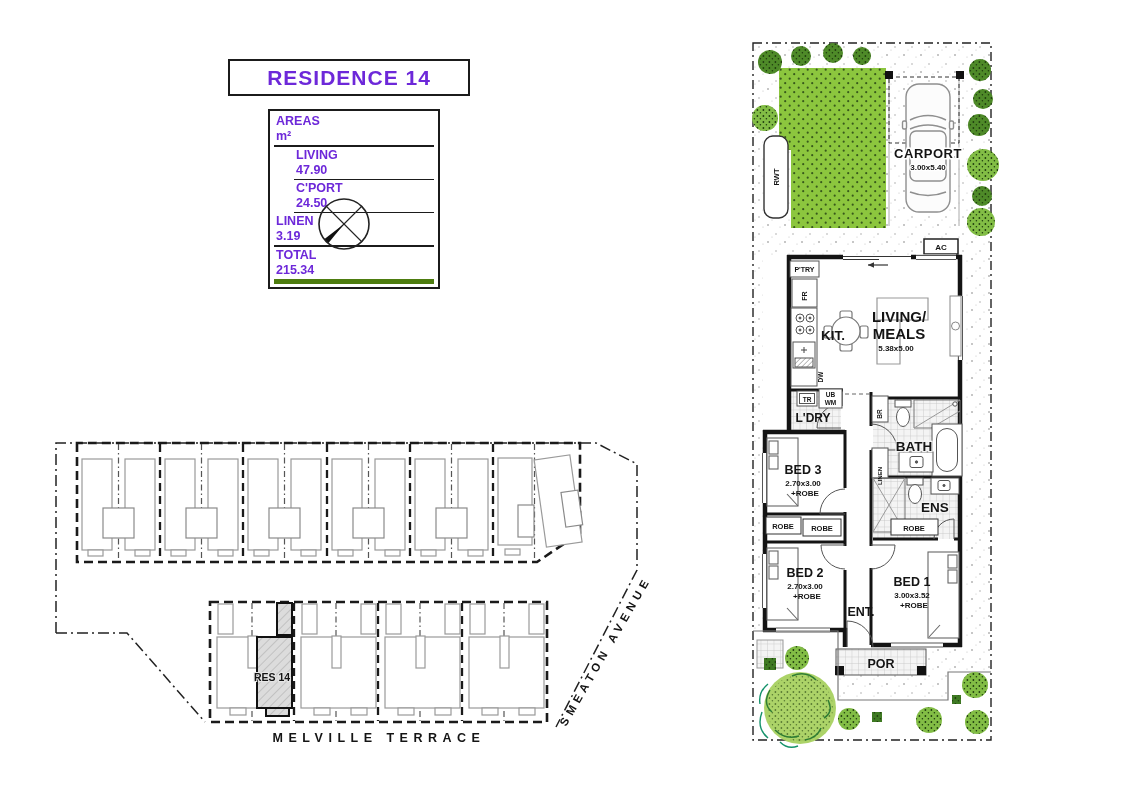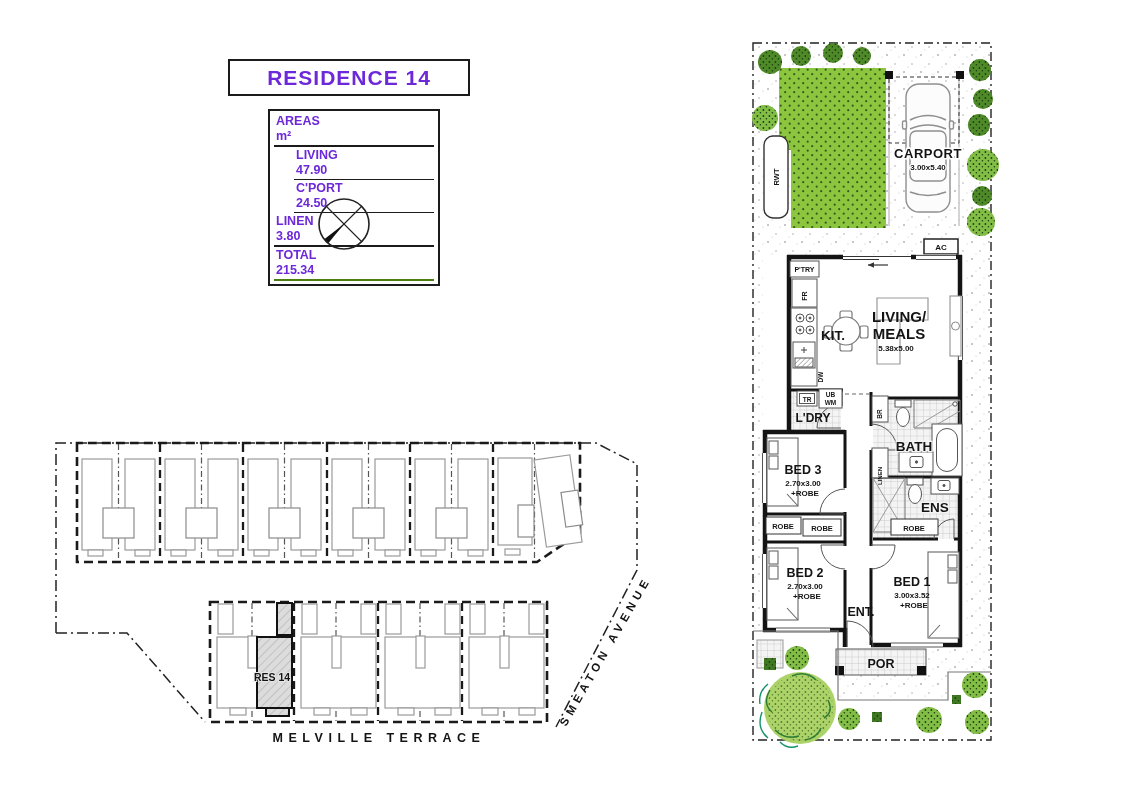--- a/index.html
+++ b/index.html
@@ -7,21 +7,21 @@
          font-family:"Liberation Sans",sans-serif;color:#6d28d9;text-decoration:underline;}
   .titlebox{position:absolute;left:228px;top:59px;width:238px;height:33px;
             border:2.5px solid #1b1b1b;display:flex;align-items:center;justify-content:center;
             font-size:21px;font-weight:bold;letter-spacing:1px;}
   .areas{position:absolute;left:268px;top:109px;width:160px;border:2px solid #1b1b1b;
          padding:2px 4px 3px 4px;font-size:12.5px;font-weight:bold;}
   .arow{display:flex;justify-content:space-between;padding:1px 2px;line-height:15px;flex-direction:column;}
   .ahead{border-bottom:2px solid #1b1b1b;}
   .amid{border-bottom:1.5px solid #1b1b1b;margin-left:20px;}
   .apre{border-bottom:2.5px solid #1b1b1b;}
-  .atot{border-bottom:2px solid #4d7c0f;}
+  .atot{border-bottom:5px solid #4d7c0f;}
   svg text{font-family:"Liberation Sans",sans-serif;fill:#141414;}
   .abs{position:absolute;}
 </style>
 </head>
 <body>
 
 <div class="sheet">
 
   <div class="titlebox">
     <span>RESIDENCE 14</span>
@@ -35,21 +35,21 @@
     <div class="arow amid">
       <span>LIVING</span>
       <span>47.90</span>
     </div>
     <div class="arow amid">
       <span>C'PORT</span>
       <span>24.50</span>
     </div>
     <div class="arow apre">
       <span>LINEN</span>
-      <span>3.80</span>
+      <span>3.19</span>
     </div>
     <div class="arow atot">
       <span>TOTAL</span>
       <span>215.34</span>
     </div>
   </div>
 
   <svg class="abs" style="left:314px;top:194px" width="62" height="62" viewBox="314 194 62 62">
     <circle cx="344" cy="224" r="25" fill="none" stroke="#222" stroke-width="1.6"></circle>
     <line x1="326" y1="206" x2="362" y2="242" stroke="#222" stroke-width="1.1"></line>

